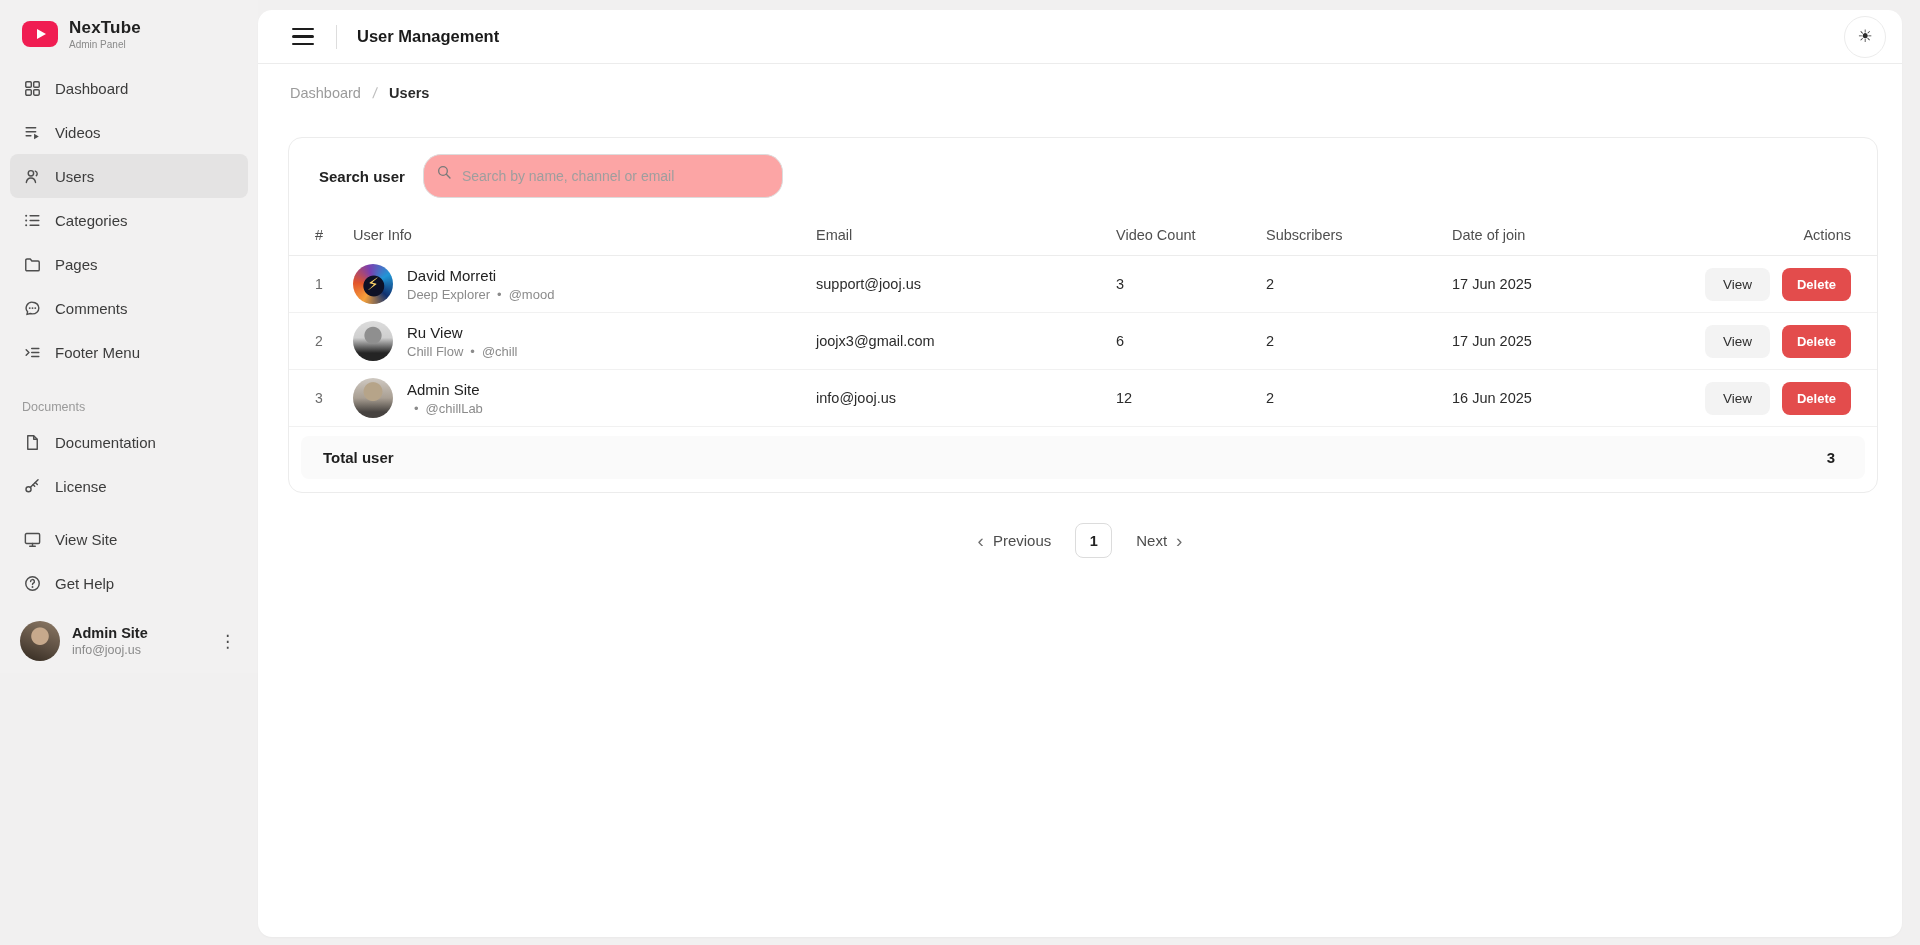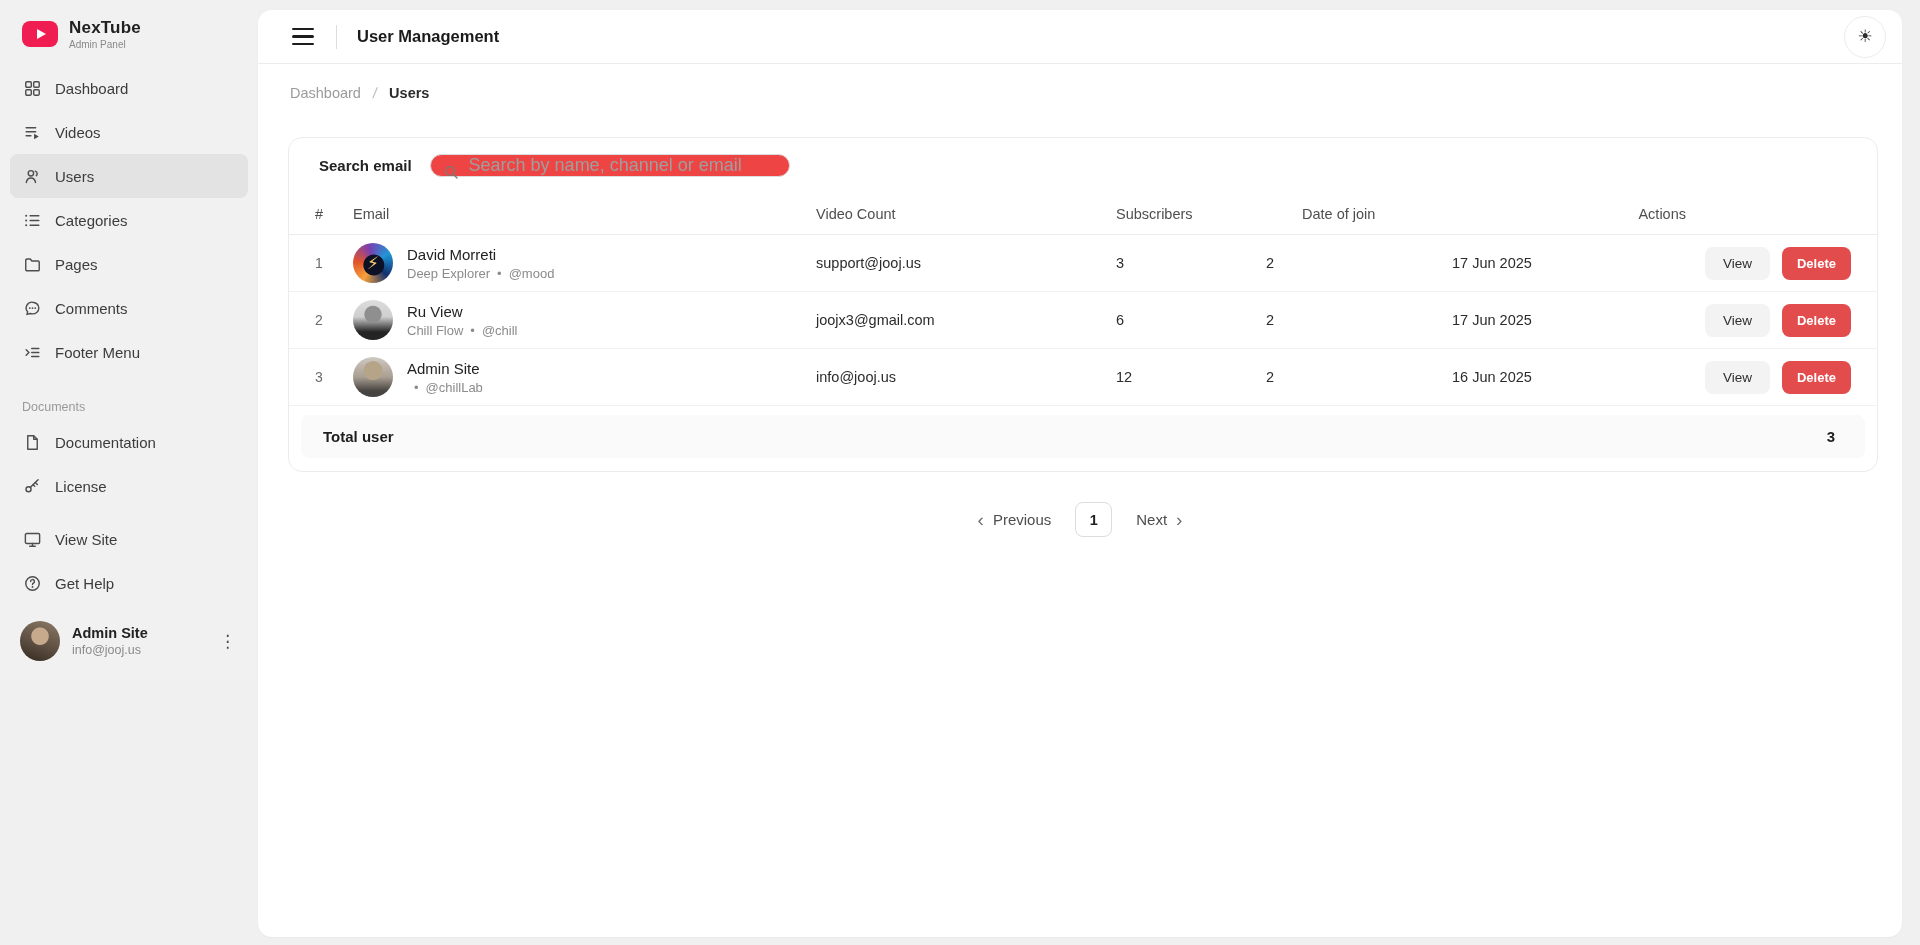--- a/index.html
+++ b/index.html
@@ -88,23 +88,23 @@
   .table-card {
     margin:36px 24px 0 30px;
     border:1px solid #ececec; border-radius:14px;
     overflow:hidden; background:#fff;
   }
   .search-row { display:flex; align-items:center; gap:18px; padding:16px 30px; }
   .search-label { font-size:15px; font-weight:bold; color:#222; }
   .search-box { position:relative; width:360px; }
   .search-box svg { position:absolute; left:13px; top:10px; width:16px; height:16px; color:#7a7a7a; }
   .search-input {
-    width:100%; height:23px; border:1px solid #dcdcdc; border-radius:18px;
-    padding:0 14px 0 38px; font-size:18px; color:#333; outline:none;
-    font-family:"Liberation Sans","DejaVu Sans",sans-serif; background:#ef4444;
+    width:100%; height:44px; border:1px solid #dcdcdc; border-radius:18px;
+    padding:0 14px 0 38px; font-size:14px; color:#333; outline:none;
+    font-family:"Liberation Sans","DejaVu Sans",sans-serif; background:#fca5a5;
   }
   .search-input::placeholder { color:#9e9e9e; }
 
   .thead, .trow, .tr-grid {
     display:grid;
     grid-template-columns:38px minmax(0,1fr) 300px 150px 150px 270px 165px;
     align-items:center; padding:0 26px;
   }
   .thead { height:42px; border-bottom:1px solid #ececec; color:#4f4f4f; font-size:14.5px; }
   .trow { height:57px; border-bottom:1px solid #f1f1f1; font-size:14.5px; color:#2b2b2b; }
@@ -323,32 +323,33 @@
 
   <div class="breadcrumb">
     <span class="crumb-link">Dashboard</span>
     <span class="crumb-sep">/</span>
     <span class="crumb-current">Users</span>
   </div>
 
   <section class="table-card">
 
     <div class="search-row">
-      <span class="search-label">Search email</span>
+      <span class="search-label">Search user</span>
       <div class="search-box">
         <svg viewBox="0 0 24 24" fill="none" stroke="currentColor" stroke-width="2" stroke-linecap="round">
             <circle cx="10.5" cy="10.5" r="6.5"></circle>
             <path d="M15.5 15.5L21 21"></path>
           </svg>
         <input class="search-input" type="text" placeholder="Search by name, channel or email" style="">
       </div>
     </div>
 
     <div class="thead">
       <span>#</span>
+      <span>User Info</span>
       <span>Email</span>
       <span class="col-center">Video Count</span>
       <span class="col-center">Subscribers</span>
       <span class="col-date">Date of join</span>
       <span class="col-actions-h">Actions</span>
     </div>
 
     <div class="trow">
       <span class="col-idx">1</span>
       <div class="user-cell">

